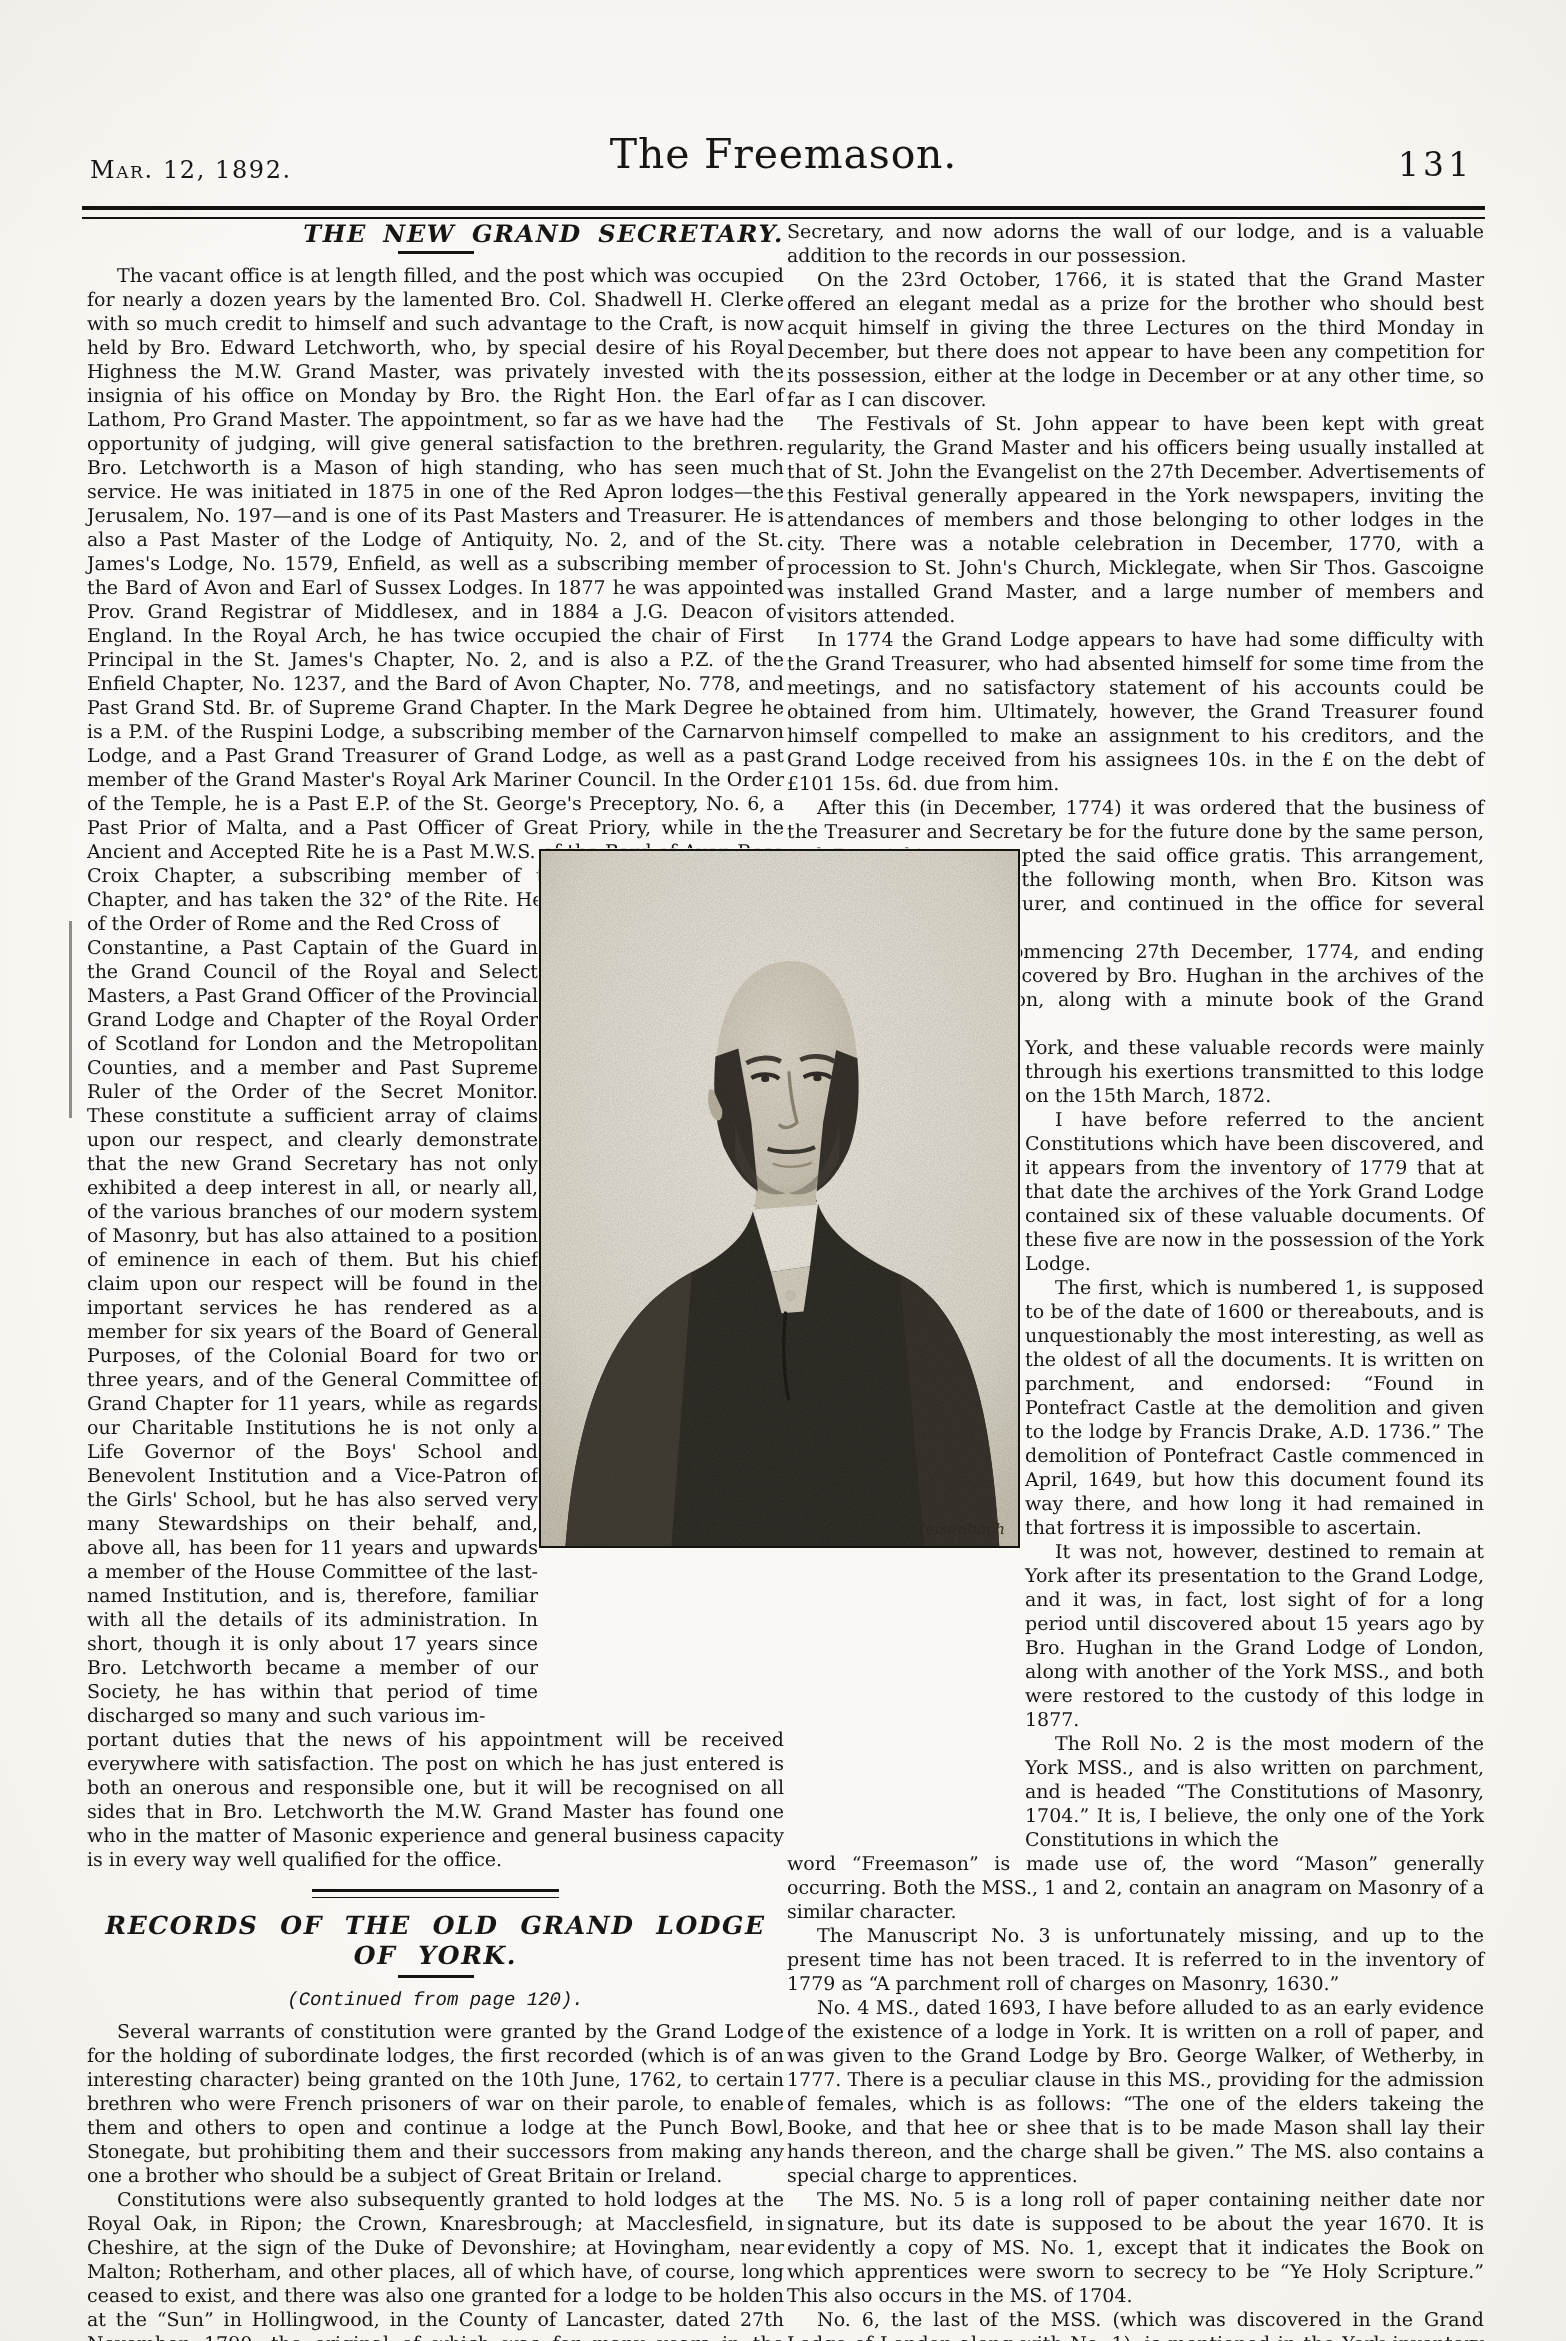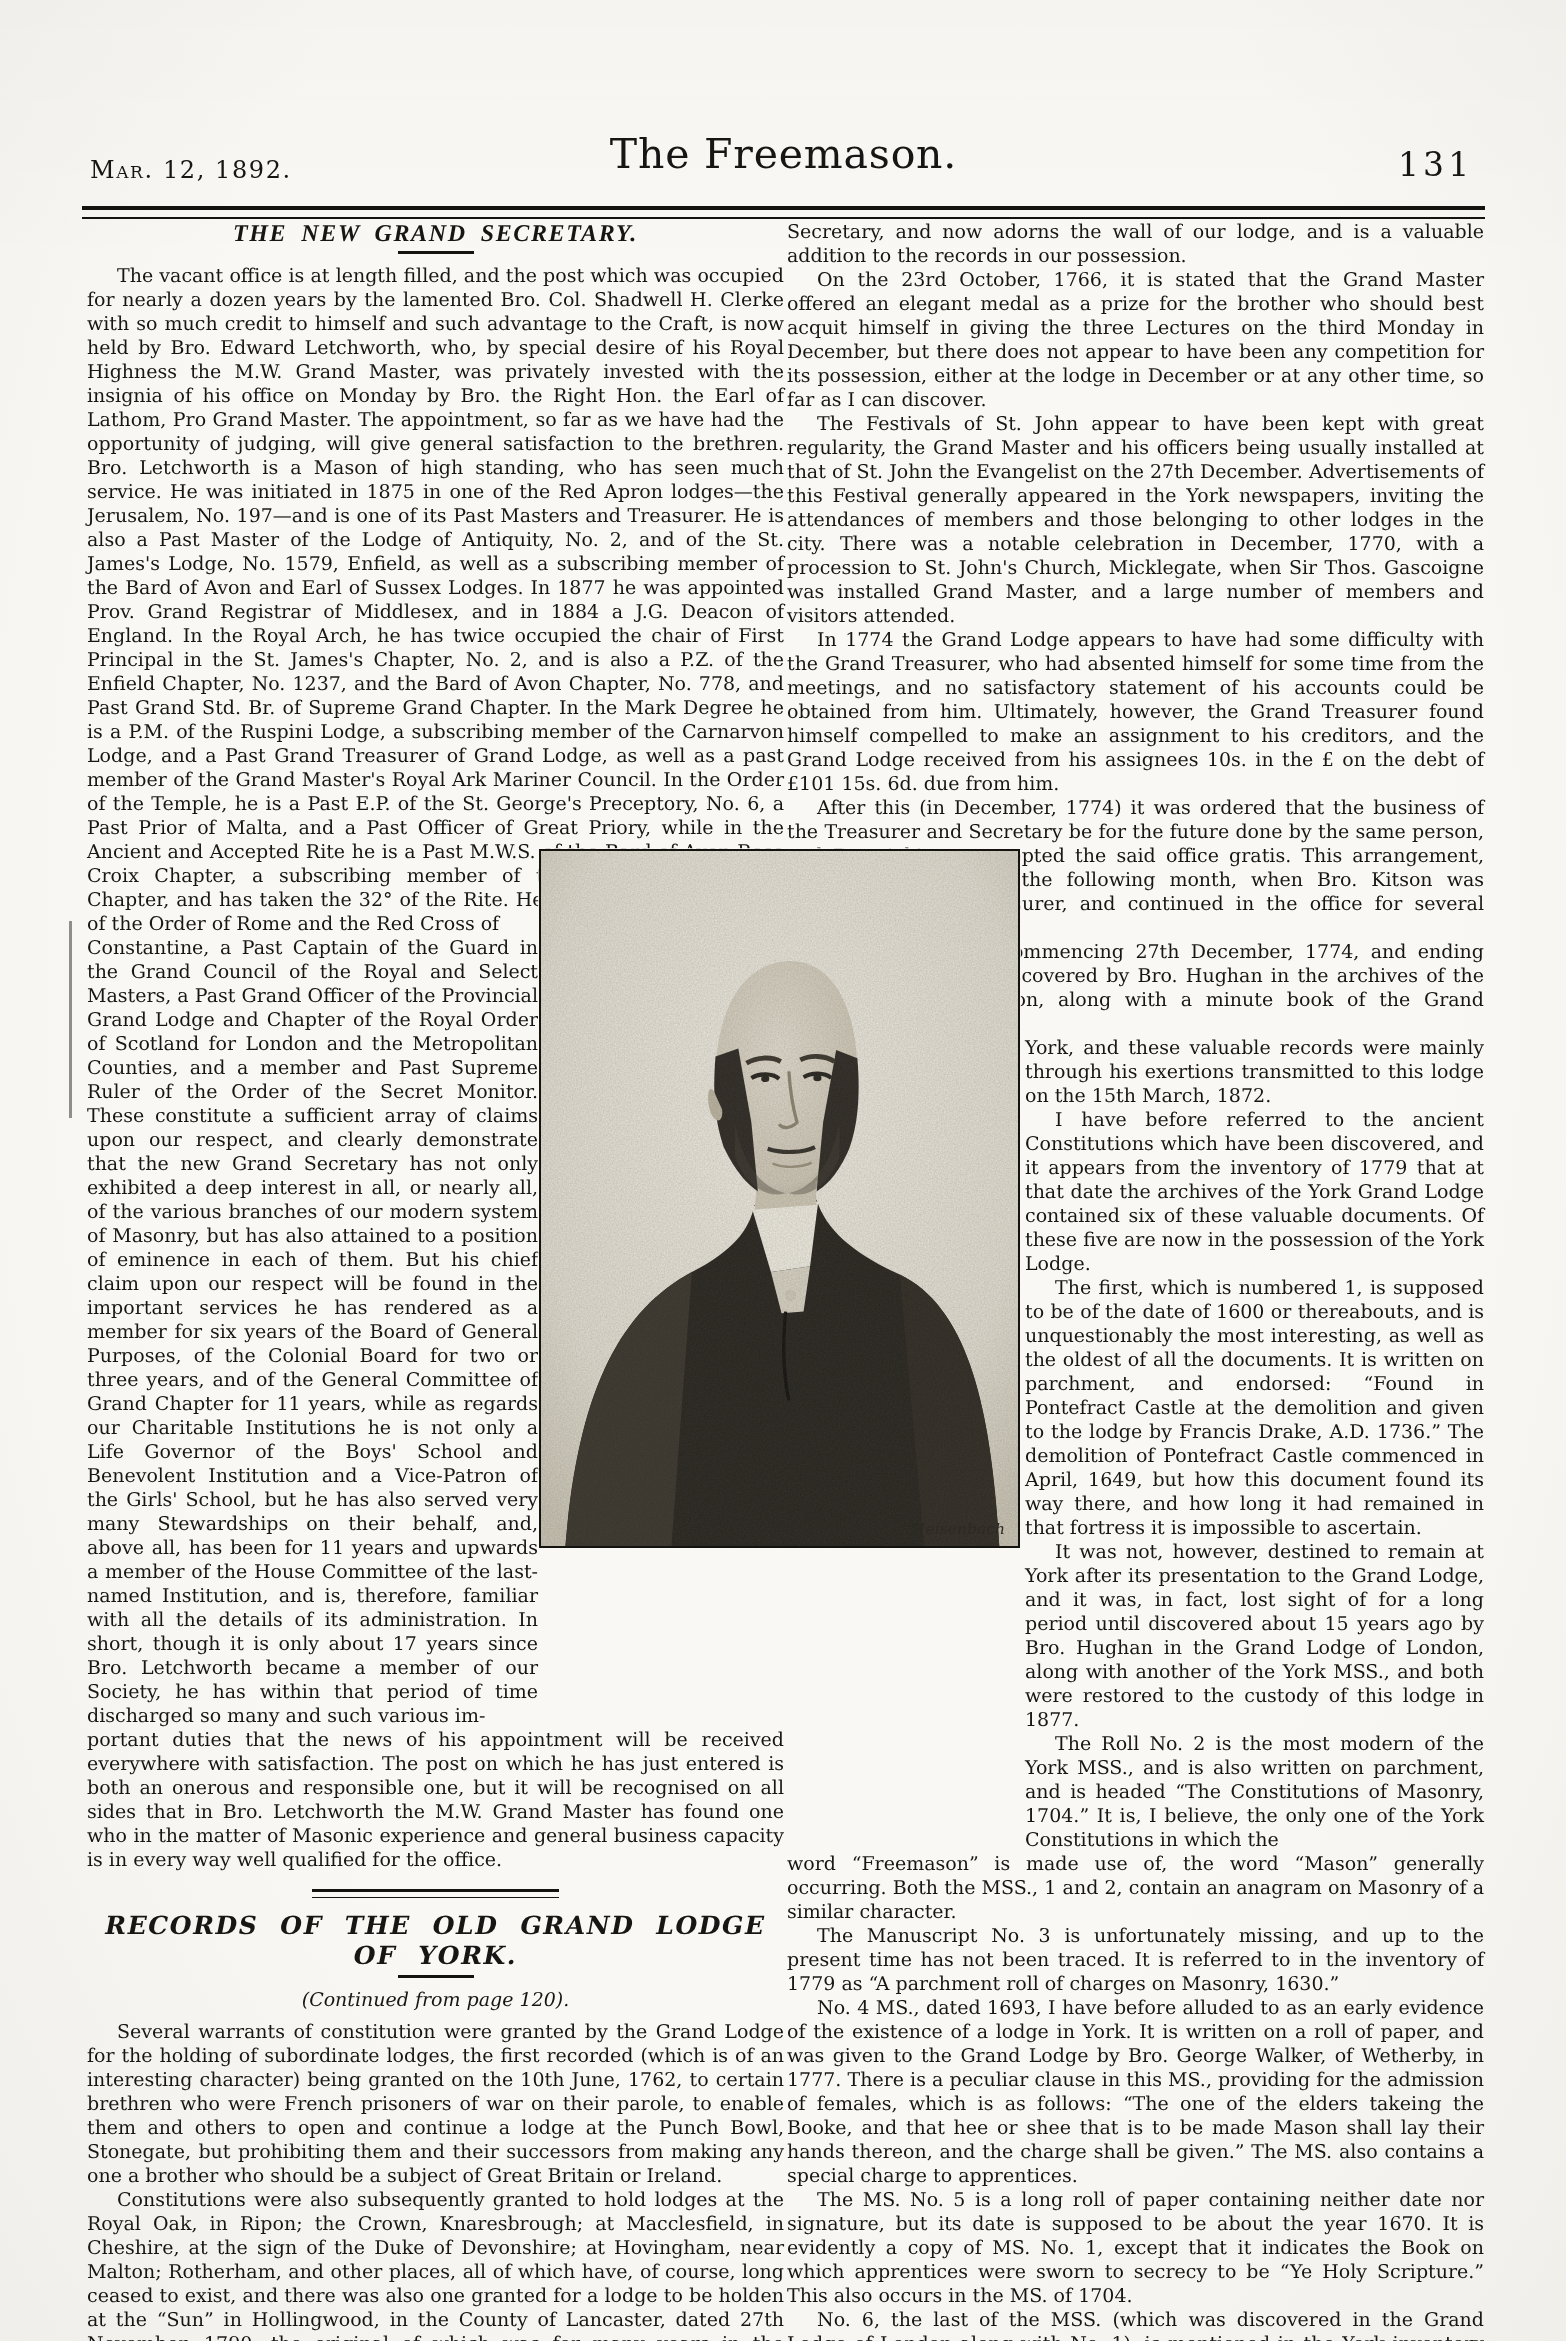--- a/index.html
+++ b/index.html
@@ -26,28 +26,28 @@
     border-top:4.1px solid #15130f;border-bottom:2.5px solid #15130f;}
 
   
   .col{position:absolute;top:220px;width:697px;font-size:19px;line-height:24px;text-align:justify;
        text-rendering:geometricPrecision;}
   .col-left{left:87px;}
   .col-right{left:787px;}
   .col p{margin:0;}
   .indent{text-indent:30px;}
 
-  .article-title{margin:0 0 1.6px 0;text-align:center;font-style:italic;font-weight:bold;
-    font-size:24px;letter-spacing:1.6px;word-spacing:6.6px;line-height:28px;font-family:Liberation Serif, serif;}
+  .article-title{margin:0 0 1.6px 0;text-align:right;font-style:italic;font-weight:bold;
+    font-size:24px;letter-spacing:1.6px;word-spacing:6.6px;line-height:28px;}
   .title-rule{width:76px;border-top:3.3px solid #15130f;margin:3.3px auto 10px auto;}
   .article2-title{margin:11.5px 0 1.6px 0;text-align:center;font-style:italic;font-weight:bold;
     font-size:25px;letter-spacing:1.6px;word-spacing:11.5px;line-height:30px;}
   .section-divider{width:247px;margin:16.4px auto 13px auto;height:5.8px;
     border-top:3.3px solid #15130f;border-bottom:1.6px solid #15130f;}
-  .continued{text-align:center;font-style:italic;margin:5px 0 8.2px 0 !important;}
+  .continued{text-align:center;font-style:italic;margin:5px 0 8.2px 0 !important;font-family:Liberation Mono, monospace;}
 
   .narrow-left{width:451px;}
   .narrow-right{width:459px;margin-left:auto;}
 
   
   .portrait-figure{position:absolute;left:539px;top:849px;width:481px;margin:0;}
   .portrait-frame{position:relative;height:695px;border:2.5px solid #15130f;background:#ec4899;overflow:hidden;
     box-shadow:0 0 0 0.8px #f9f8f4, inset 0 0 33px rgba(60,55,45,.25);}
   .portrait-frame svg{display:block;width:100%;height:100%;}
   .portrait-signature{position:absolute;right:13px;bottom:8.2px;font-style:italic;font-size:15.6px;color:#2d2a24;}

